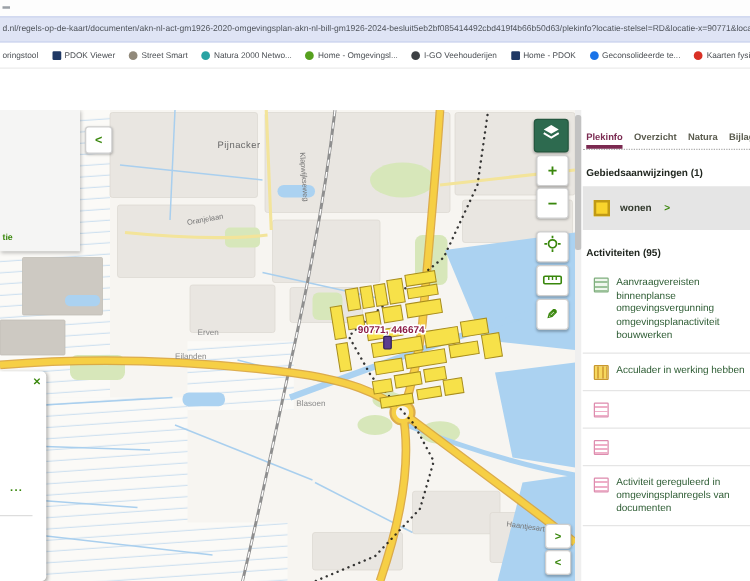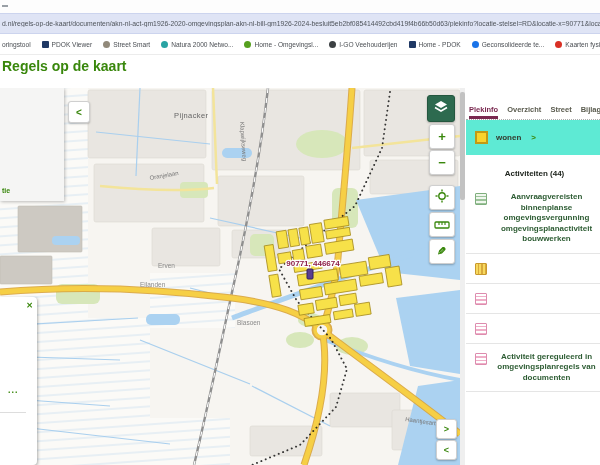--- a/index.html
+++ b/index.html
@@ -49,42 +49,42 @@
   .panel-upper { position:absolute; top:0; left:0; width:64px; height:113px; background:#f5f5f4;
                  box-shadow:1px 1px 3px rgba(0,0,0,.25); }
   .panel-link { position:absolute; left:2px; bottom:7px; font-size:7px; color:#39870c; font-weight:bold; }
   .panel-lower { position:absolute; left:0; top:209px; width:37px; height:168px; background:#fff;
                  border-radius:0 4px 4px 0; box-shadow:1px 1px 3px rgba(0,0,0,.3); }
   .panel-close { position:absolute; top:4px; right:4px; font-size:8px; color:#39870c; font-weight:bold; cursor:pointer; }
   .panel-dots  { position:absolute; left:8px; top:88px; font-size:9px; color:#39870c; font-weight:bold; letter-spacing:1px; cursor:pointer; }
   .panel-divider { position:absolute; left:0; top:115px; width:26px; border-top:1px solid #ddd; }
 
   
-  .sidebar { position:absolute; top:88px; left:460px; width:140px; height:377px; background:#fff; overflow:hidden;text-align:center; }
+  .sidebar { position:absolute; top:88px; left:460px; width:140px; height:377px; background:#fff; overflow:hidden; }
   .sb-scroll { position:absolute; left:0; top:0; width:5px; height:377px; background:#efefef; z-index:5; }
   .sb-thumb { position:absolute; left:0; top:4px; width:5px; height:108px; background:#c2c2c2; border-radius:2px; }
   .sb-content { position:absolute; left:6px; top:0; right:0; height:377px; overflow:hidden; }
 
   .sb-tabs { display:flex; gap:9px; padding:17px 0 0 3px; border-bottom:1px dotted #adadad; align-items:flex-end; }
   .sb-tab { font-size:7.5px; color:#5a5b4e; padding-bottom:5px; white-space:nowrap; cursor:pointer;font-weight:bold; }
   .sb-tab.active { color:#7a2950; font-weight:bold; border-bottom:3px solid #7a2950; padding-bottom:2px; }
 
   .sb-h { font-size:8px; font-weight:bold; color:#20261f; margin:14px 0 6px 3px; }
-  .gebied-row { background:#5eead4; display:flex; align-items:center; gap:8px; padding:11px 4px 11px 9px; cursor:pointer; }
+  .gebied-row { background:#e5e5e5; display:flex; align-items:center; gap:8px; padding:11px 4px 11px 9px; cursor:pointer; }
   .swatch { width:13px; height:13px; background:#f9d42c; border:2px solid #c19a14; flex:none; }
   .gebied-label { font-size:8px; font-weight:bold; color:#333a2e; }
   .chev { color:#39870c; font-weight:bold; font-size:8px; margin-left:2px; }
 
   .act-row { display:flex; gap:6px; padding:8px 0 8px 9px; border-bottom:1px solid #e5e5e5;
              align-items:flex-start; cursor:pointer; }
   .act-ico { width:12px; height:12px; flex:none; border-radius:1px; margin-top:1px; }
   .ico-stripes-green { border:1px solid #7fae7d; background:repeating-linear-gradient(180deg,#f0f7ee 0 2px,#9cc39a 2px 3.5px); }
   .ico-stripes-yellow { border:1px solid #c9992d; background:repeating-linear-gradient(90deg,#f7d95e 0 2px,#d8a93c 2px 3.5px); }
   .ico-stripes-pink { border:1px solid #dd8cae; background:repeating-linear-gradient(180deg,#ffffff 0 2px,#efafc8 2px 3.5px); }
-  .act-label { font-size:8px; font-weight:bold; color:#2d5c33; line-height:1.32; width:150px; }
+  .act-label { font-size:8px; font-weight:normal; color:#2d5c33; line-height:1.32; width:150px; }
 
   svg text { font-family:"Liberation Sans", sans-serif; }
 </style>
 </head>
 <body>
 
 <div class="screen">
 
   <div class="tabstrip">
     <div class="win-dash"></div>
@@ -124,21 +124,20 @@
       <span class="bm-ico ico-blue"></span>
       <span>Geconsolideerde te...</span>
       </span>
     <span class="bm">
       <span class="bm-ico ico-red"></span>
       <span>Kaarten fysieke leef...</span>
       </span>
 
   </div>
 
-  <h1 class="page-title">Regels op de kaart</h1>
 
   <div class="map-wrap">
     <svg width="460" height="377" viewBox="0 0 460 377">
       <defs>
         <pattern id="ditch" width="10" height="9" patternUnits="userSpaceOnUse" patternTransform="rotate(-4)">
           <rect width="10" height="9" fill="#fbfaf7"></rect>
           <line x1="0" y1="4" x2="10" y2="4" stroke="#c9def0" stroke-width="0.8"></line>
         </pattern>
       </defs>
       <rect width="460" height="377" fill="#f7f5f1"></rect>
@@ -329,40 +328,42 @@
   </div>
 
   <div class="sidebar">
     <div class="sb-scroll">
       <div class="sb-thumb"></div>
     </div>
     <div class="sb-content">
       <div class="sb-tabs">
         <span class="sb-tab active">Plekinfo</span>
         <span class="sb-tab">Overzicht</span>
-        <span class="sb-tab">Street</span>
+        <span class="sb-tab">Natura</span>
         <span class="sb-tab">Bijlagen</span>
 
       </div>
 
+      <div class="sb-h">Gebiedsaanwijzingen (1)</div>
 
       <div class="gebied-row">
         <span class="swatch"></span>
         <span class="gebied-label">wonen</span>
         <span class="chev">&gt;</span>
       </div>
 
-      <div class="sb-h">Activiteiten (44)</div>
+      <div class="sb-h">Activiteiten (95)</div>
 
       <div class="act-row">
         <span class="act-ico ico-stripes-green"></span>
         <span class="act-label">Aanvraagvereisten binnenplanse omgevingsvergunning omgevingsplanactiviteit bouwwerken</span>
       </div>
       <div class="act-row">
         <span class="act-ico ico-stripes-yellow"></span>
+        <span class="act-label">Acculader in werking hebben</span>
       </div>
       <div class="act-row">
         <span class="act-ico ico-stripes-pink"></span>
       </div>
       <div class="act-row">
         <span class="act-ico ico-stripes-pink"></span>
       </div>
       <div class="act-row">
         <span class="act-ico ico-stripes-pink"></span>
         <span class="act-label">Activiteit gereguleerd in omgevingsplanregels van documenten</span>

